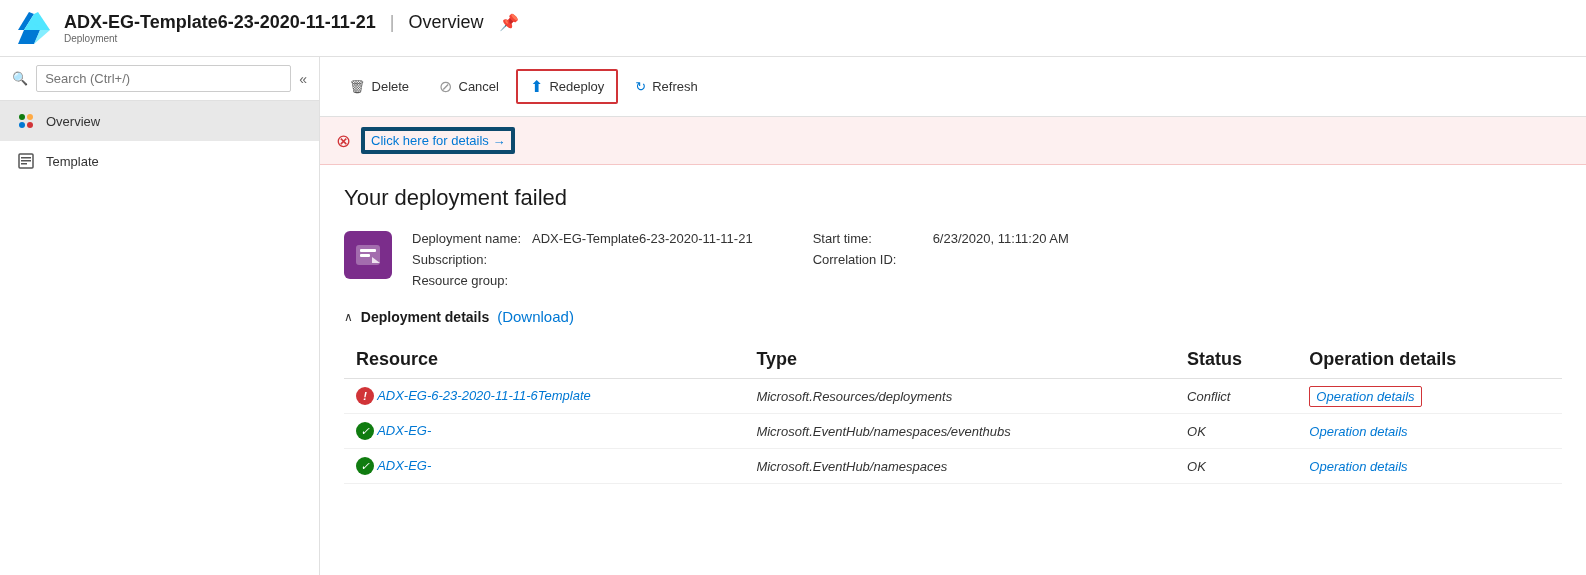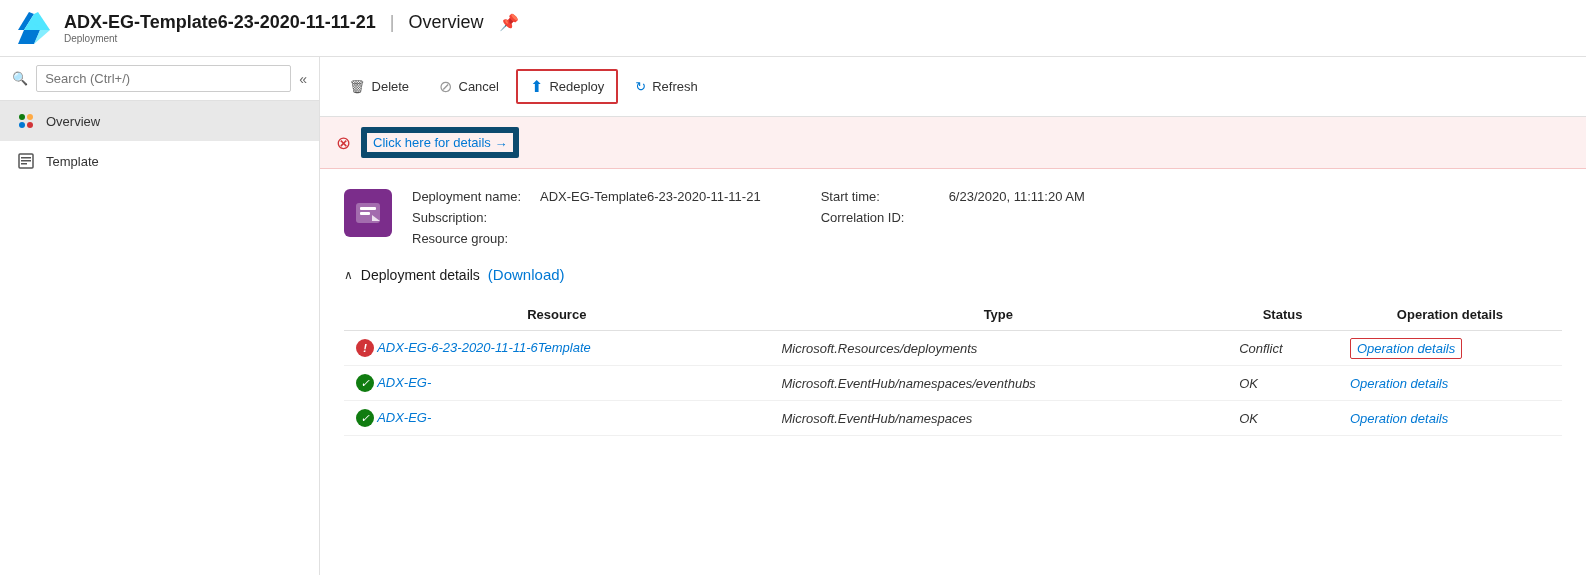--- a/index.html
+++ b/index.html
@@ -28,44 +28,44 @@
 
     
     .content { flex: 1; overflow-y: auto; display: flex; flex-direction: column; }
     .toolbar { display: flex; align-items: center; padding: 12px 16px; border-bottom: 1px solid #e0e0e0; gap: 4px; }
     .toolbar-btn { display: flex; align-items: center; gap: 6px; padding: 6px 12px; background: none; border: 1px solid transparent; cursor: pointer; font-size: 13px; color: #333; border-radius: 2px; }
     .toolbar-btn.highlighted { border: 2px solid #d13438; border-radius: 2px; }
 
     
     .alert-banner { background: #fdf0f0; border-bottom: 1px solid #f5c6c6; padding: 10px 16px; display: flex; align-items: center; gap: 10px; }
     .alert-text { color: #333; font-size: 13px; }
-    .alert-link { color: #0078d4; text-decoration: none; border: 6px solid #0c4a6e; padding: 2px 6px; border-radius: 2px; }
+    .alert-link { color: #0078d4; text-decoration: none; border: 4px solid #0c4a6e; padding: 2px 6px; border-radius: 2px; }
 
     
     .deployment-area { padding: 20px 24px; }
     .deployment-failed-title { font-size: 22px; font-weight: 400; color: #1a1a1a; margin-bottom: 20px; }
 
     
     .deploy-info-row { display: flex; align-items: flex-start; gap: 20px; margin-bottom: 20px; }
     .deploy-icon-box { width: 48px; height: 48px; background: #7b2d8b; border-radius: 6px; display: flex; align-items: center; justify-content: center; flex-shrink: 0; }
     .deploy-details { display: flex; gap: 60px; }
     .deploy-details-col { display: flex; flex-direction: column; gap: 6px; }
-    .detail-row { display: flex; gap: 8px; font-size: 13px; }
+    .detail-row { display: flex; gap: 0; font-size: 13px; }
     .detail-label { color: #333; min-width: 120px; }
     .detail-value { color: #333; }
 
     
     .section-header { display: flex; align-items: center; gap: 8px; margin-bottom: 16px; }
-    .section-title { font-size: 14px; font-weight: 400; color: #1a1a1a; }
+    .section-title { font-size: 14px; font-weight: 700; color: #1a1a1a; }
     .section-link { color: #0078d4; text-decoration: none; font-size: 15px; }
     .chevron { color: #333; font-size: 12px; }
 
     
     .details-table { width: 100%; border-collapse: collapse; }
-    .details-table th { text-align: center; font-size: 13px; font-weight: 600; color: #1a1a1a; padding: 8px 12px; border-bottom: 1px solid #e0e0e0; }
+    .details-table th { text-align: left; font-size: 18px; font-weight: 600; color: #1a1a1a; padding: 8px 12px; border-bottom: 1px solid #e0e0e0; }
     .details-table td { padding: 8px 12px; font-size: 13px; border-bottom: 1px solid #f0f0f0; vertical-align: middle; font-style: italic; }
     .resource-link { color: #0078d4; text-decoration: none; }
     .op-details-link { color: #0078d4; text-decoration: none; }
     .status-ok { color: #333; }
   </style>
 </head>
 <body>
 
 <div class="header">
 
@@ -147,20 +147,21 @@
         <span>Refresh</span>
       </button>
     </div>
 
     <div class="alert-banner">
       <span style="color:#d13438; font-size:18px;">⊗</span>
       <a class="alert-link" href="#">Click here for details →</a>
     </div>
 
     <div class="deployment-area">
+      <h2 class="deployment-failed-title">Your deployment failed</h2>
 
       <div class="deploy-info-row">
         <div class="deploy-icon-box">
           <svg width="32" height="32" viewBox="0 0 32 32">
             <rect x="4" y="6" width="24" height="20" rx="3" fill="white" opacity="0.3"></rect>
             <rect x="8" y="10" width="16" height="3" rx="1" fill="white"></rect>
             <rect x="8" y="15" width="10" height="3" rx="1" fill="white"></rect>
             <polygon points="20,18 28,24 20,24" fill="white" opacity="0.8"></polygon>
           </svg>
         </div>

